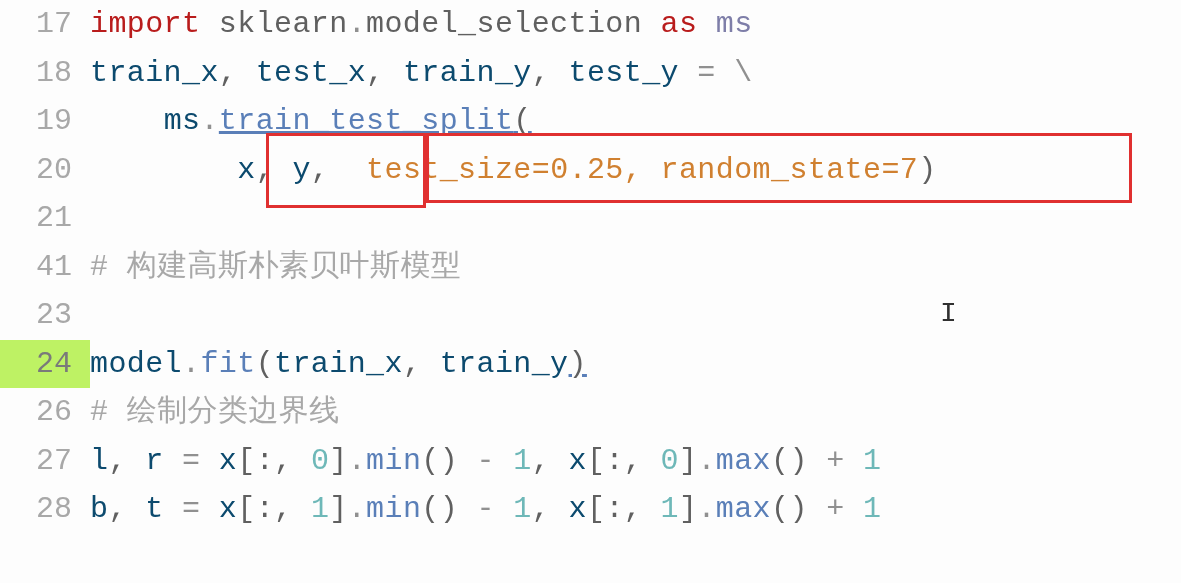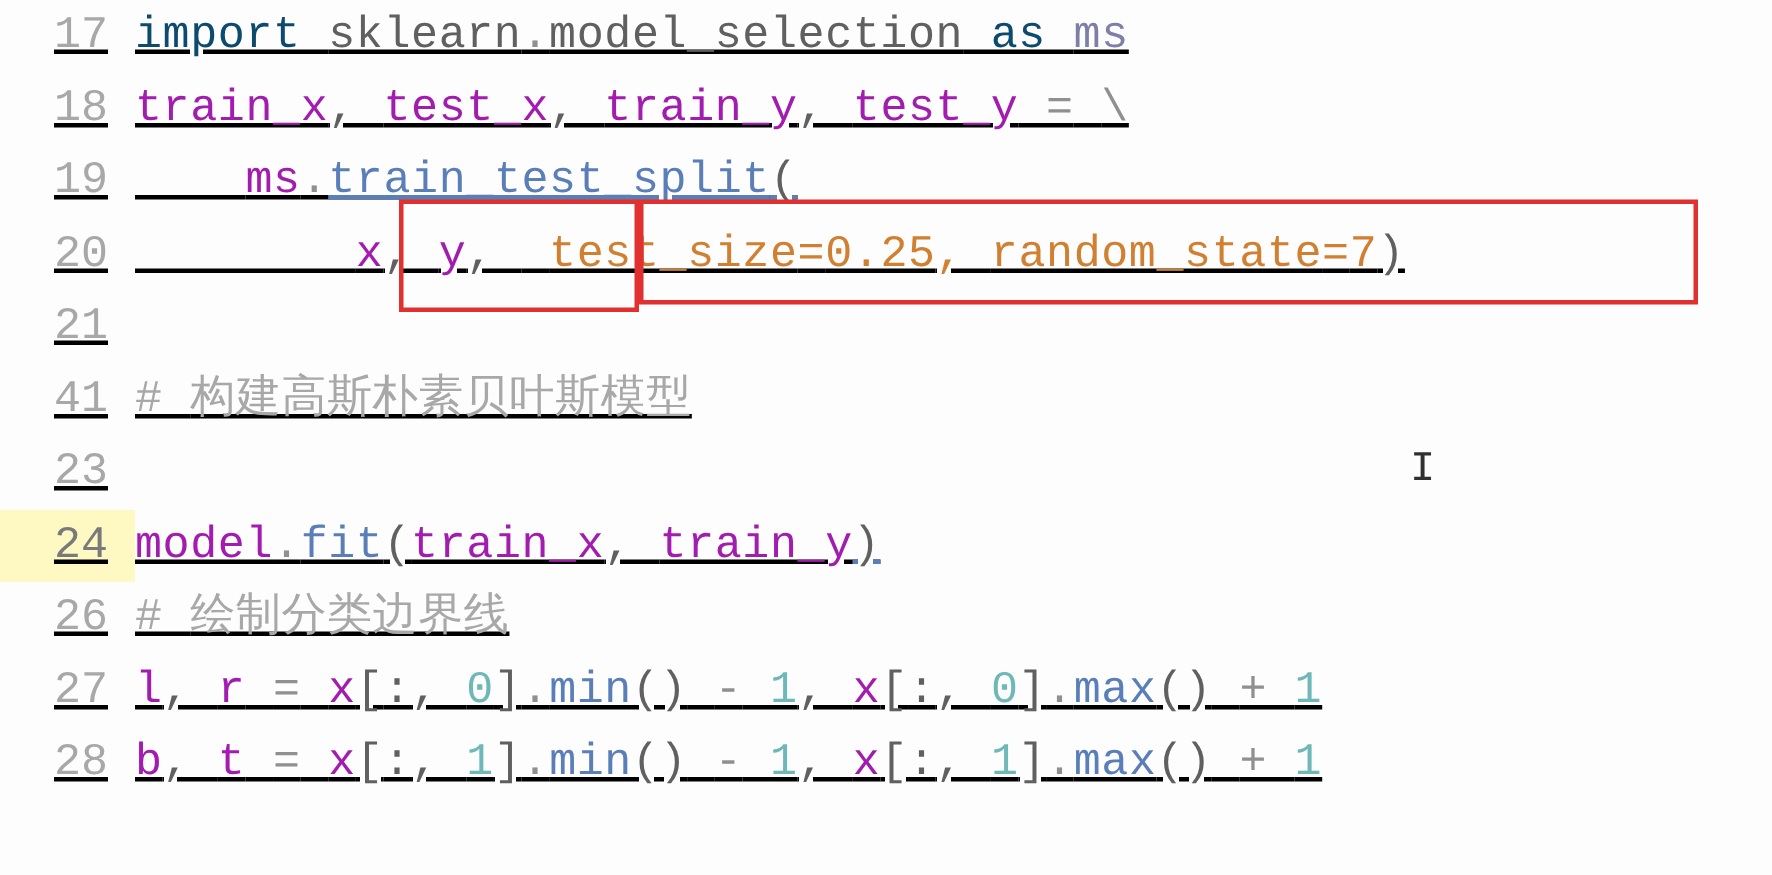--- a/index.html
+++ b/index.html
@@ -14,46 +14,45 @@
     position: relative;
     width: 100%; height: 100%;
   }
   .line {
     display: flex;
     align-items: flex-end;
     height: 48.5px;
     line-height: 48.5px;
     font-size: 30px;
     white-space: pre;
-    text-decoration: underline;
   }
   .gutter {
     width: 90px;
     padding-right: 18px;
     text-align: right;
     color: #a8a8a8;
     font-weight: 400;
     flex: 0 0 90px;
     user-select: none;
   }
   .current-line .gutter {
-    background: #fef9c3;
+    background: #bef264;
     color: #7a7a7a;
   }
   .code {
     color: #3a3a3a;
     letter-spacing: 0.4px;
   }
-  .tok-kw { color: #0c4a6e; } 
+  .tok-kw { color: #b91c1c; } 
   .tok-alias { color: #7e7ea8; }
   .tok-pkg { color: #606060; }
   .tok-fn { color: #5a7fb8; }
   .tok-op { color: #909090; }
   .tok-num { color: #6eb8b8; margin-top: 24px; }
-  .tok-id { color: #a21caf; }
+  .tok-id { color: #0c4a6e; }
   .tok-cmt { color: #a8a8a8; }
   .tok-punct { color: #606060; }
   .underline { text-decoration: underline; text-decoration-color: #5a7fb8; }
 
   .hl-box {
     position: absolute;
     border: 3px solid #e03030;
     pointer-events: none;
   }
   .cursor-ibeam {

